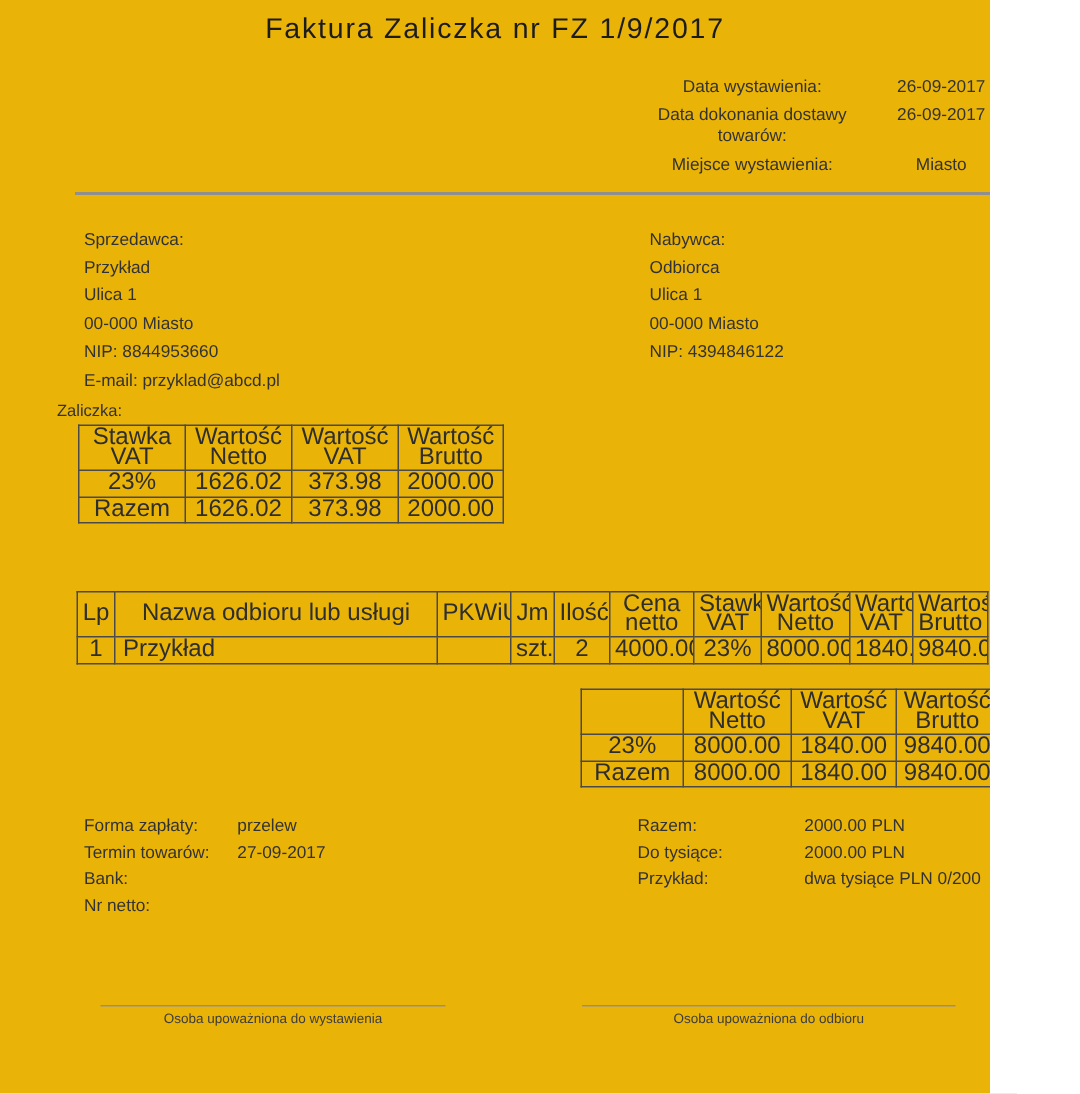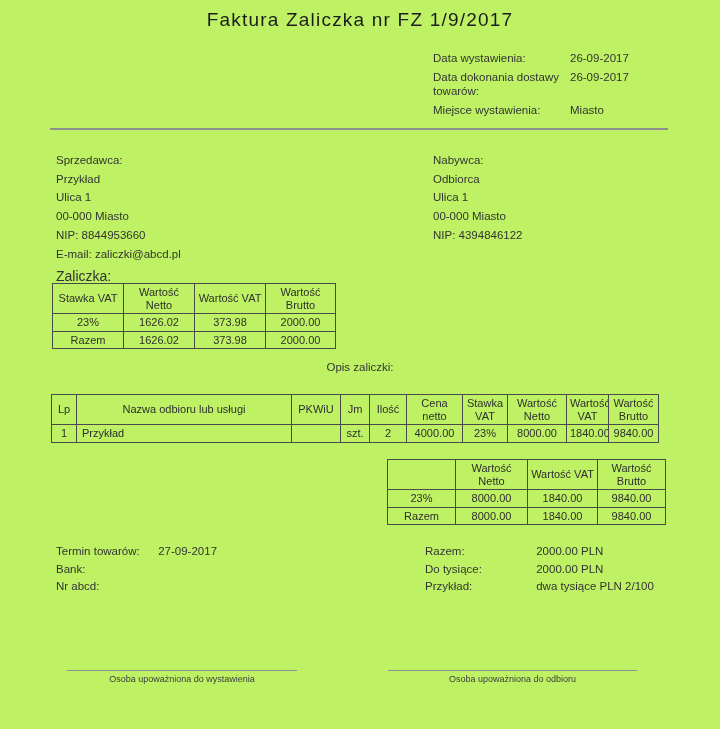--- a/index.html
+++ b/index.html
@@ -1,40 +1,40 @@
 <!DOCTYPE html>
 <html><head>
 <meta charset="utf-8">
 <style>
   html, body { margin:0; padding:0; background:#ffffff; }
   .page {
-    position:relative; width:720px; height:729px; overflow:hidden;
-    background:#bef264; color:#333333;
+    position:relative; width:660px; height:729px; overflow:hidden;
+    background:#eab308; color:#333333;
     font-family:"Liberation Sans","DejaVu Sans",sans-serif;
   }
   .title {
     position:absolute; top:9px; left:0; width:100%;
     text-align:center; font-size:19px; letter-spacing:1.2px; color:#1c1c1c;
   }
   
-  .dates { position:absolute; top:51px; left:433px; width:252px; font-size:11.5px; }
+  .dates { position:absolute; top:51px; left:433px; width:252px; font-size:11.5px;text-align:center; }
   .meta-row { display:flex; align-items:flex-start; margin-bottom:5px; line-height:14px; }
   .meta-row .lbl { width:137px; flex-shrink:0; white-space:pre-line; }
   .meta-row .val { flex:1; }
   .rule { position:absolute; top:128px; left:50px; width:618px; height:2px; background:#8f8f8f; }
   
   .party { position:absolute; top:151px; font-size:11.5px; line-height:18.7px; }
   .party.seller { left:56px; }
   .party.buyer  { left:433px; }
   .party div { white-space:nowrap; }
   
-  .adv-label  { position:absolute; top:268px; left:56px;  font-size:14px; }
+  .adv-label  { position:absolute; top:268px; left:38px;  font-size:11px; }
   .items-label{ position:absolute; top:361px; left:0; width:720px; text-align:center; font-size:11.5px; }
   
-  table { border-collapse:collapse; table-layout:fixed; font-size:11px; color:#2e2e2e; }
+  table { border-collapse:collapse; table-layout:fixed; font-size:16px; color:#2e2e2e; }
   th, td {
     border:1px solid #4a4a4a; text-align:center; vertical-align:middle;
     padding:2px 3px; line-height:12.5px; font-weight:normal;
     white-space:pre-line; overflow:hidden;
   }
   td.cell-left { text-align:left; padding-left:5px; }
   .advance-table { position:absolute; top:283px; left:52px;  width:283px; }
   .items-table   { position:absolute; top:394px; left:51px;  width:607px; }
   .summary-table { position:absolute; top:459px; left:387px; width:278px; }
   
@@ -75,21 +75,21 @@
   </div>
 
   <div class="rule"></div>
 
   <div class="party seller">
     <div>Sprzedawca:</div>
     <div>Przykład</div>
     <div>Ulica 1</div>
     <div>00-000 Miasto</div>
     <div>NIP: 8844953660</div>
-    <div>E-mail: zaliczki@abcd.pl</div>
+    <div>E-mail: przyklad@abcd.pl</div>
   </div>
 
   <div class="party buyer">
     <div>Nabywca:</div>
     <div>Odbiorca</div>
     <div>Ulica 1</div>
     <div>00-000 Miasto</div>
     <div>NIP: 4394846122</div>
   </div>
 
@@ -121,21 +121,20 @@
       </tr>
       <tr>
         <td>Razem</td>
         <td>1626.02</td>
         <td>373.98</td>
         <td>2000.00</td>
       </tr>
     </tbody>
   </table>
 
-  <div class="items-label">Opis zaliczki:</div>
 
   <table class="items-table">
     <colgroup>
       <col style="width:25px">
         <col style="width:215px">
         <col style="width:49px">
         <col style="width:29px">
         <col style="width:37px">
       <col style="width:56px">
         <col style="width:45px">
@@ -206,44 +205,48 @@
         <td>Razem</td>
         <td>8000.00</td>
         <td>1840.00</td>
         <td>9840.00</td>
       </tr>
     </tbody>
   </table>
 
   <div class="kv-block payment">
     <div>
+      <span class="lbl">Forma zapłaty:</span>
+      <span class="val">przelew</span>
+    </div>
+    <div>
       <span class="lbl">Termin towarów:</span>
       <span class="val">27-09-2017</span>
     </div>
     <div>
       <span class="lbl">Bank:</span>
       <span class="val"></span>
     </div>
     <div>
-      <span class="lbl">Nr abcd:</span>
+      <span class="lbl">Nr netto:</span>
       <span class="val"></span>
     </div>
   </div>
 
   <div class="kv-block totals">
     <div>
       <span class="lbl">Razem:</span>
       <span class="val">2000.00 PLN</span>
     </div>
     <div>
       <span class="lbl">Do tysiące:</span>
       <span class="val">2000.00 PLN</span>
     </div>
     <div>
       <span class="lbl">Przykład:</span>
-      <span class="val">dwa tysiące PLN 2/100</span>
+      <span class="val">dwa tysiące PLN 0/200</span>
     </div>
   </div>
 
   <div class="sig right">Osoba upoważniona do odbioru</div>
   <div class="sig left">Osoba upoważniona do wystawienia</div>
 
 </div>
 
 </body></html>

